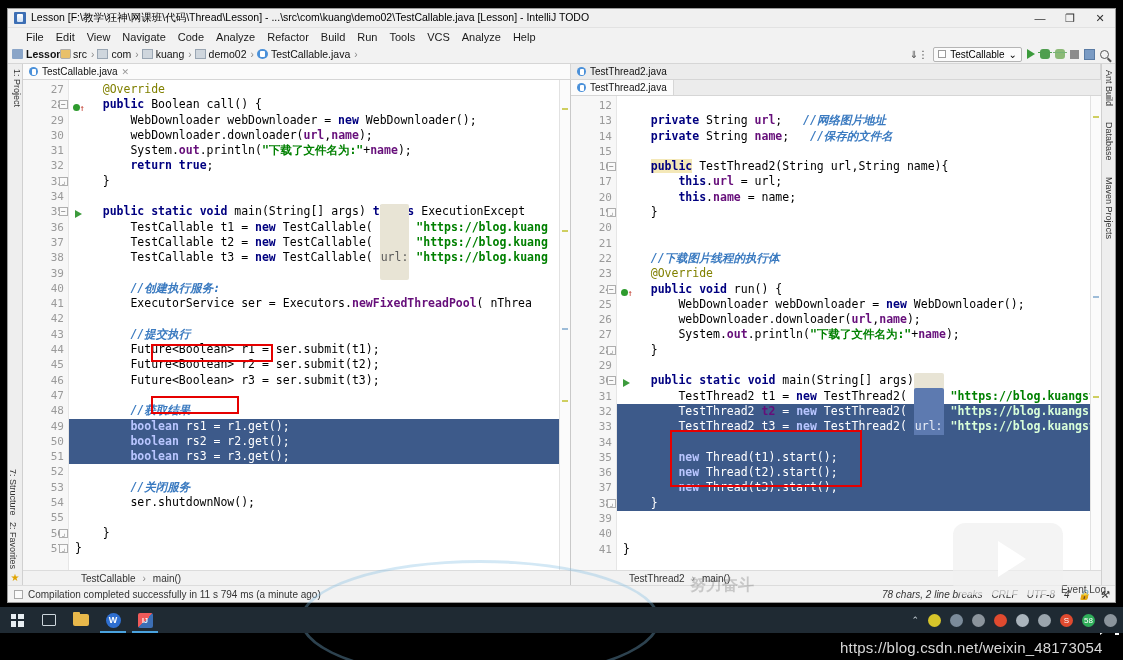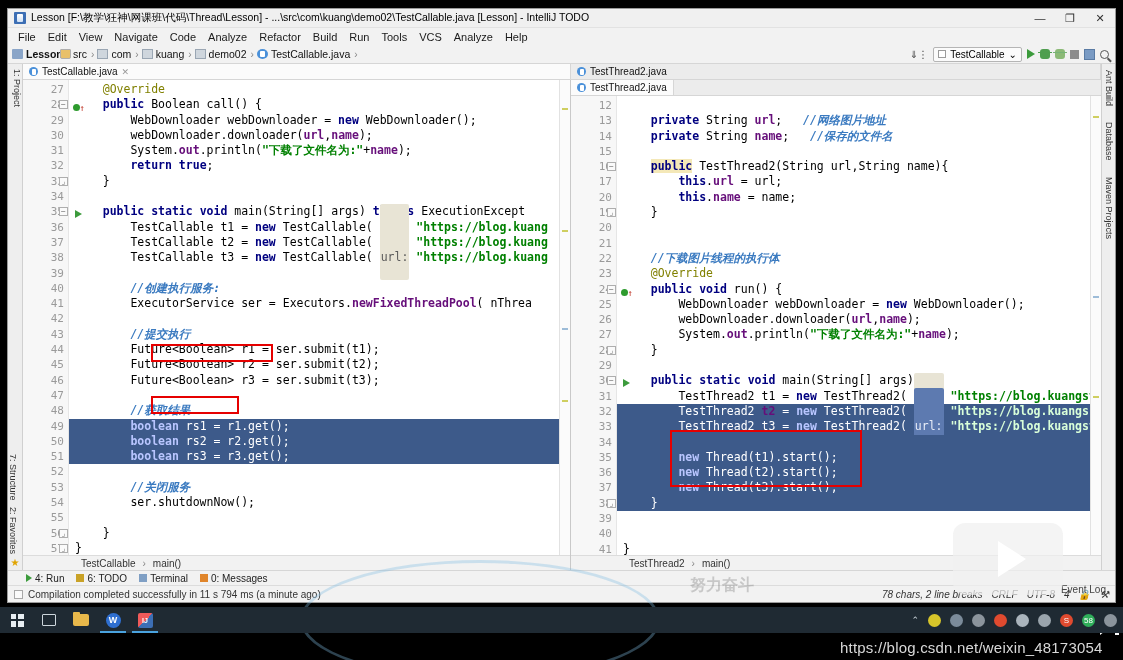--- a/index.html
+++ b/index.html
@@ -29,21 +29,21 @@
     width:12px;height:12px;margin:0 5px 0 6px;background:#3c6eb4;
     border-radius:1px; position:relative; flex:none;
   }
   .tb-icon:after{content:"";position:absolute;left:3px;top:2px;width:6px;height:8px;
     background:linear-gradient(#fff,#cfe0f5); border-radius:1px;}
   .tb-title{font-size:10.5px;color:#000;white-space:nowrap;overflow:hidden;}
   .winbtns{margin-left:auto;display:flex;height:19px;}
   .winbtn{width:30px;height:19px;display:flex;align-items:center;justify-content:center;
     font-size:11px;color:#333;}
   
-  .menubar{height:17px;background:#f2f2f2;display:flex;align-items:center;padding-left:4px;flex:none;}
+  .menubar{height:17px;background:#f2f2f2;display:flex;align-items:center;padding-left:12px;flex:none;}
   .menu-item{padding:1px 6px;font-size:11px;color:#1a1a1a;white-space:nowrap;}
   
   .navbar{height:19px;background:#f2f2f2;display:flex;align-items:center;
     padding-left:4px;border-bottom:1px solid #d6d6d6;flex:none;}
   .crumb{display:flex;align-items:center;font-size:10.5px;color:#111;margin-right:1px;}
   .crumb .ci{width:11px;height:10px;margin-right:3px;display:inline-block;}
   .ci.proj{background:#8aa5c8;border-radius:1px;}
   .ci.fold{background:#e8c06a;border-radius:1px 1px 2px 2px;}
   .ci.pkg{background:#cfd6dd;border:1px solid #9aa6b3;}
   .ci.java{background:#4a90d9;border-radius:50%;position:relative;}
@@ -388,38 +388,20 @@
     <div class="rightstrip">
       <div class="vlabel">Ant Build</div>
       <div class="vlabel">Database</div>
       <div class="vlabel">Maven Projects</div>
     </div>
   </div>
 
   <div class="redbox" style="left:662px;top:421px;width:192px;height:57px"></div>
 
 
-  <div class="toolstrip">
-    <div class="tsitem">
-      <span class="tri" style="border-left-width:6px;border-top-width:4px;border-bottom-width:4px"></span>
-      <span>4: Run</span>
-    </div>
-    <div class="tsitem">
-      <span class="tsq"></span>
-      <span>6: TODO</span>
-    </div>
-    <div class="tsitem">
-      <span class="tsq blue"></span>
-      <span>Terminal</span>
-    </div>
-    <div class="tsitem">
-      <span class="tsq orange"></span>
-      <span>0: Messages</span>
-    </div>
-  </div>
 
   <div class="statusbar">
     <span class="sb-ico"></span>
     <span>Compilation completed successfully in 11 s 794 ms (a minute ago)</span>
     <span class="sb-right">
       <span>78 chars, 2 line breaks</span>
       <span>CRLF</span>
       <span>UTF-8</span>
       <span>4</span>
       <span>🔒</span>

